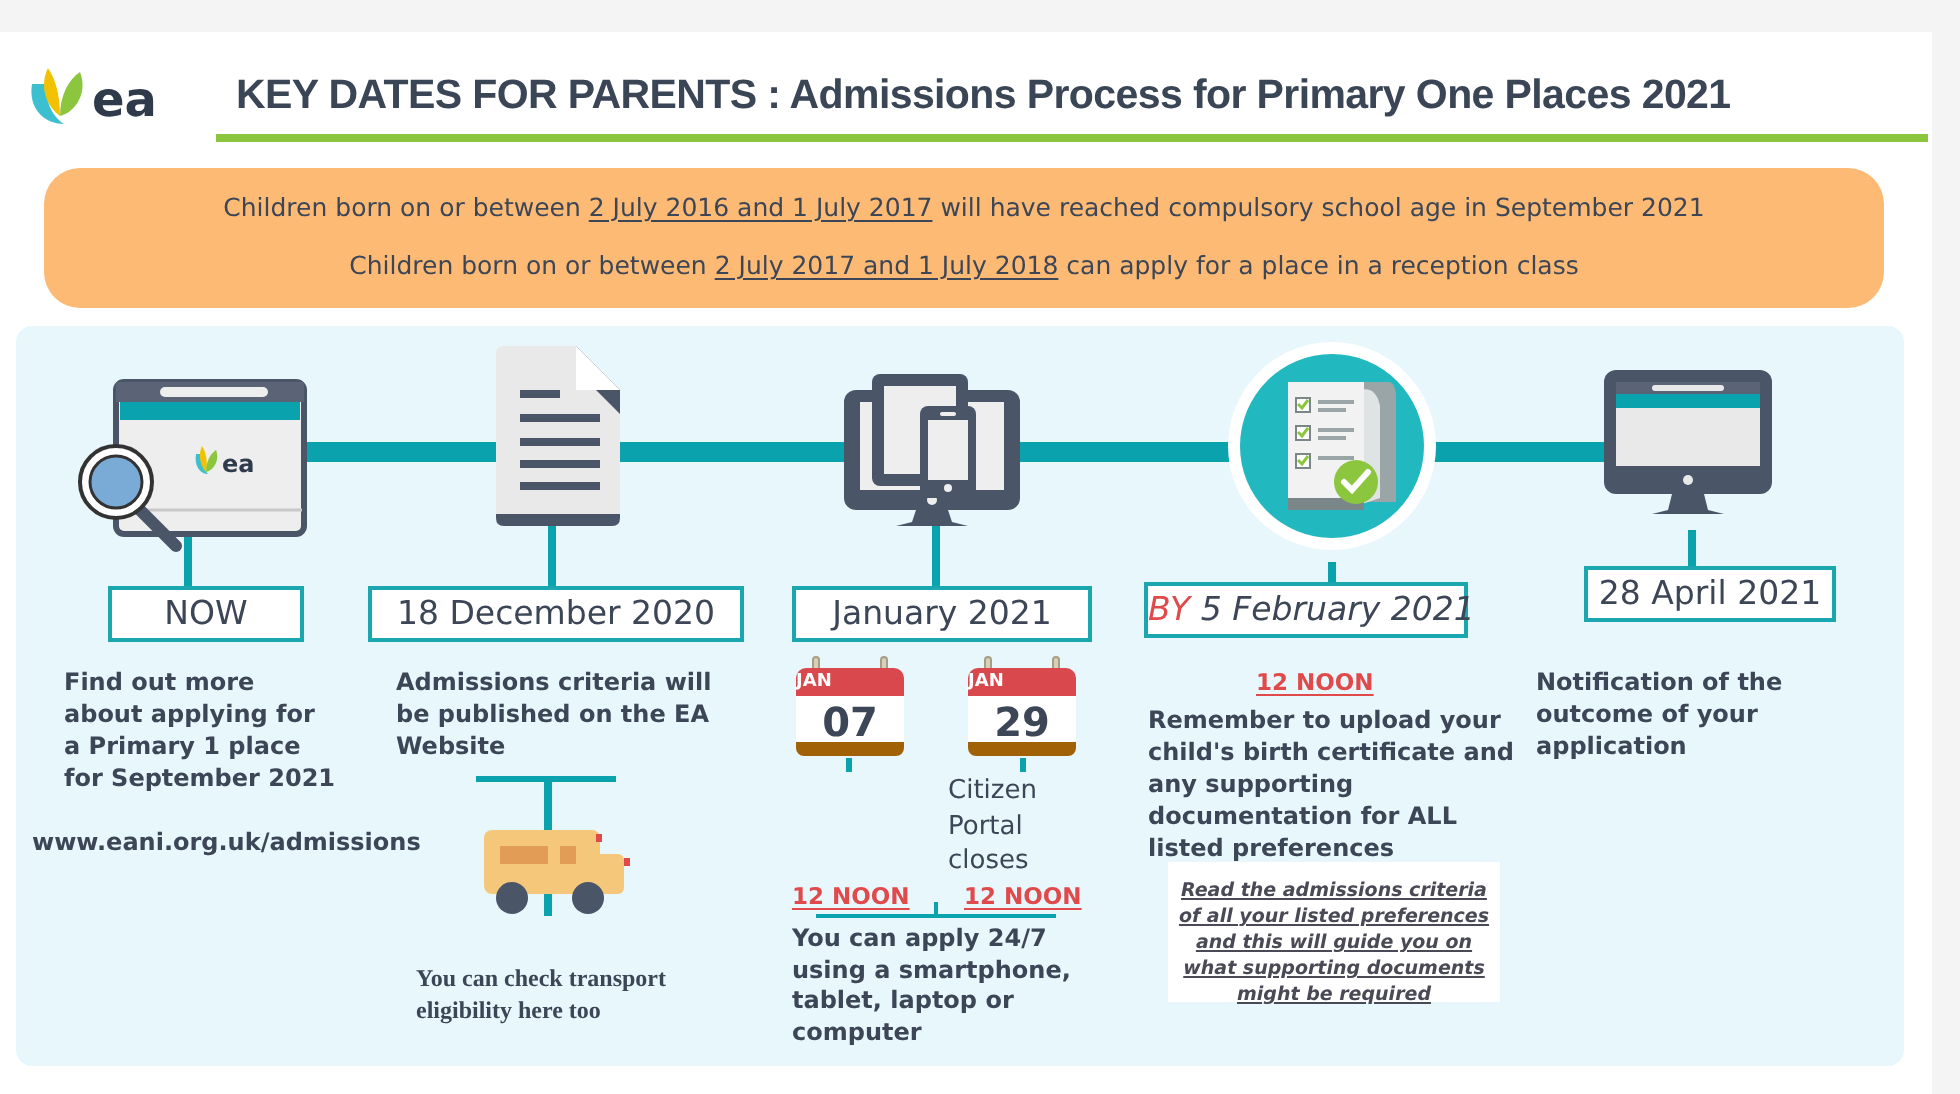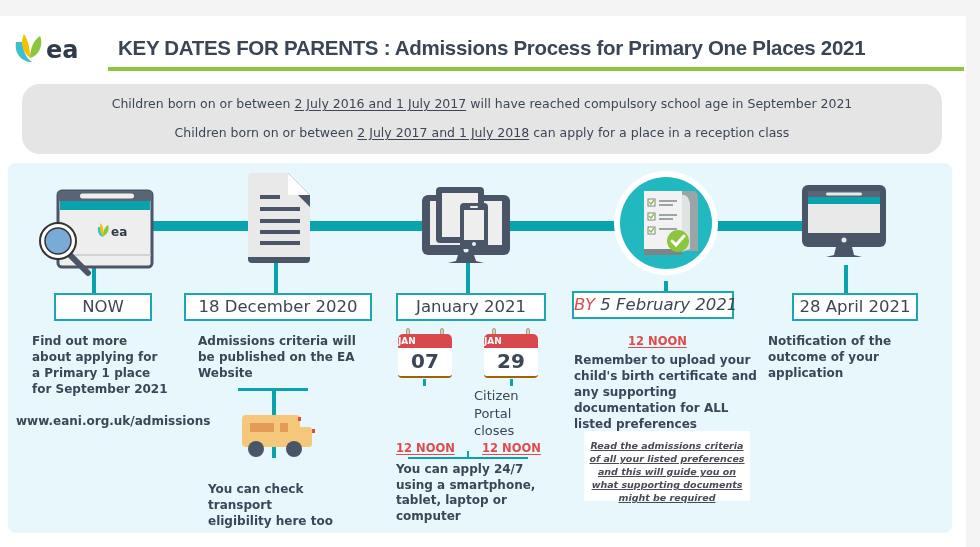--- a/index.html
+++ b/index.html
@@ -3,35 +3,35 @@
 <meta charset="utf-8">
 <style>
   * { box-sizing: border-box; margin: 0; padding: 0; }
   html, body { width: 980px; height: 547px; overflow: hidden; background: #f4f4f4; }
   body { font-family: "DejaVu Sans", sans-serif; color: #3c4656; position: relative; }
   .page { position: absolute; left: 0; top: 16px; width: 966px; height: 531px; background: #ffffff; }
   .logo { position: absolute; left: 12px; top: 12px; width: 80px; height: 40px; }
   .logo svg { width: 80px; height: 40px; }
   .title { position: absolute; left: 118px; top: 20px; font-family: Liberation Sans, sans-serif; font-weight: bold; font-size: 20.5px; color: #3a4556; letter-spacing: -0.3px; white-space: nowrap; }
   .title-rule { position: absolute; left: 108px; top: 51px; width: 856px; height: 4px; background: #8cc63f; }
-  .notice { position: absolute; left: 22px; top: 68px; width: 920px; height: 70px; background: #e5e5e5; border-radius: 18px; font-size: 12.5px; color: #3c4656; text-align: center; }
+  .notice { position: absolute; left: 22px; top: 68px; width: 920px; height: 70px; background: #fdba74; border-radius: 18px; font-size: 12.5px; color: #3c4656; text-align: center; }
   .notice p { position: absolute; left: 0; width: 100%; white-space: nowrap; }
   .notice p.l1 { top: 12px; }
   .notice p.l2 { top: 41px; }
   .notice u { text-decoration: underline; text-underline-offset: 2px; }
   .panel { position: absolute; left: 8px; top: 147px; width: 944px; height: 370px; background: #e7f7fc; border-radius: 8px; }
   .hline { position: absolute; left: 56px; top: 58px; width: 795px; height: 10px; background: #0aa3ad; }
   .vline { position: absolute; width: 4px; background: #0aa3ad; }
   .datebox { position: absolute; height: 28px; background: #ffffff; border: 2.5px solid #1aa7b0; font-size: 16.5px; color: #3c4656; text-align: center; line-height: 23px; white-space: nowrap; }
   .datebox .red { color: #e04a4a; }
   .desc { position: absolute; font-size: 12px; line-height: 16px; color: #3c4656; font-weight: bold; }
   .noon { position: absolute; font-size: 11.5px; font-weight: bold; color: #e04a4a; text-decoration: underline; text-underline-offset: 2px; white-space: nowrap; }
   .cal { position: absolute; width: 54px; height: 50px; }
   .cal .top { position: absolute; left: 0; top: 6px; width: 54px; height: 14px; background: #d9484c; border-radius: 5px 5px 0 0; color: #fff; font-size: 9px; font-weight: bold; text-align: left; line-height: 14px; }
-  .cal .body { position: absolute; left: 0; top: 20px; width: 54px; height: 30px; background: #fff; border-bottom: 2px solid #a16207; border-radius: 0 0 4px 4px; color: #3c4656; font-size: 20px; font-weight: bold; text-align: center; line-height: 27px; }
+  .cal .body { position: absolute; left: 0; top: 20px; width: 54px; height: 30px; background: #fff; border-bottom: 7px solid #a16207; border-radius: 0 0 4px 4px; color: #3c4656; font-size: 20px; font-weight: bold; text-align: center; line-height: 27px; }
   .cal .ring { position: absolute; top: 0; width: 4px; height: 13px; background: #d8d0b8; border-radius: 2px; border: 1px solid #a89e86; }
   .infobox { position: absolute; background: #ffffff; font-size: 9.5px; font-style: italic; font-weight: bold; color: #4a4a56; text-align: center; line-height: 13px; padding-top: 8px; }
   .icon { position: absolute; }
 </style>
 </head>
 <body>
 
 <div class="page">
 
   <div class="logo">
@@ -139,41 +139,41 @@
         <rect x="8" y="12" width="72" height="7" fill="#0aa3ad"></rect>
         <circle cx="44" cy="55" r="2.5" fill="#e9e9e9"></circle>
         <path d="M36 62 L52 62 L54 70 L62 72 L26 72 L34 70 Z" fill="#4a5568"></path>
       </svg>
     </div>
 
     <div class="datebox" style="left:46px; top:130px; width:98px;">NOW</div>
     <div class="datebox" style="left:176px; top:130px; width:188px;">18 December 2020</div>
     <div class="datebox" style="left:388px; top:130px; width:150px;">January 2021</div>
     <div class="datebox" style="left:564px; top:128px; width:162px;font-style:italic;"><span class="red">BY</span><span> 5 February 2021</span></div>
-    <div class="datebox" style="left:784px; top:130px; width:126px;">28 April 2021</div>
+    <div class="datebox" style="left:784px; top:120px; width:126px;">28 April 2021</div>
 
     <div class="desc" style="left:24px; top:170px; width:136px;">Find out more about applying for a Primary 1 place for September 2021</div>
     <div class="desc" style="left:190px; top:170px; width:160px;">Admissions criteria will be published on the EA Website</div>
 
     <div class="desc" style="left:8px; top:250px; width:176px; white-space:nowrap;">www.eani.org.uk/admissions</div>
     <div class="vline" style="left:230px; top:225px; width:70px; height:3px;"></div>
     <div class="vline" style="left:264px; top:227px; height:68px;"></div>
     <div class="icon" style="left:232px; top:250px; width:76px; height:48px;">
       <svg width="76" height="48" viewBox="0 0 76 48">
         <rect x="2" y="2" width="58" height="32" rx="4" fill="#f5c77a"></rect>
         <rect x="56" y="14" width="16" height="20" rx="3" fill="#f5c77a"></rect>
         <rect x="10" y="10" width="24" height="9" fill="#e29c55"></rect>
         <rect x="40" y="10" width="8" height="9" fill="#e29c55"></rect>
         <rect x="58" y="4" width="3" height="4" fill="#e04a4a"></rect>
         <rect x="72" y="16" width="3" height="4" fill="#e04a4a"></rect>
         <circle cx="16" cy="36" r="8" fill="#4a5568"></circle>
         <circle cx="54" cy="36" r="8" fill="#4a5568"></circle>
       </svg>
     </div>
-    <div class="desc" style="left:200px; top:318px; width:130px;">You can check transport eligibility here too</div>
+    <div class="desc" style="left:200px; top:318px; width:130px;font-family:Liberation Serif, serif;">You can check transport eligibility here too</div>
 
     <div class="cal" style="left:390px; top:165px;">
       <div class="ring" style="left:8px;"></div>
       <div class="ring" style="left:42px;"></div>
       <div class="top">JAN</div>
       <div class="body">07</div>
     </div>
     <div class="cal" style="left:476px; top:165px;">
       <div class="ring" style="left:8px;"></div>
       <div class="ring" style="left:42px;"></div>

